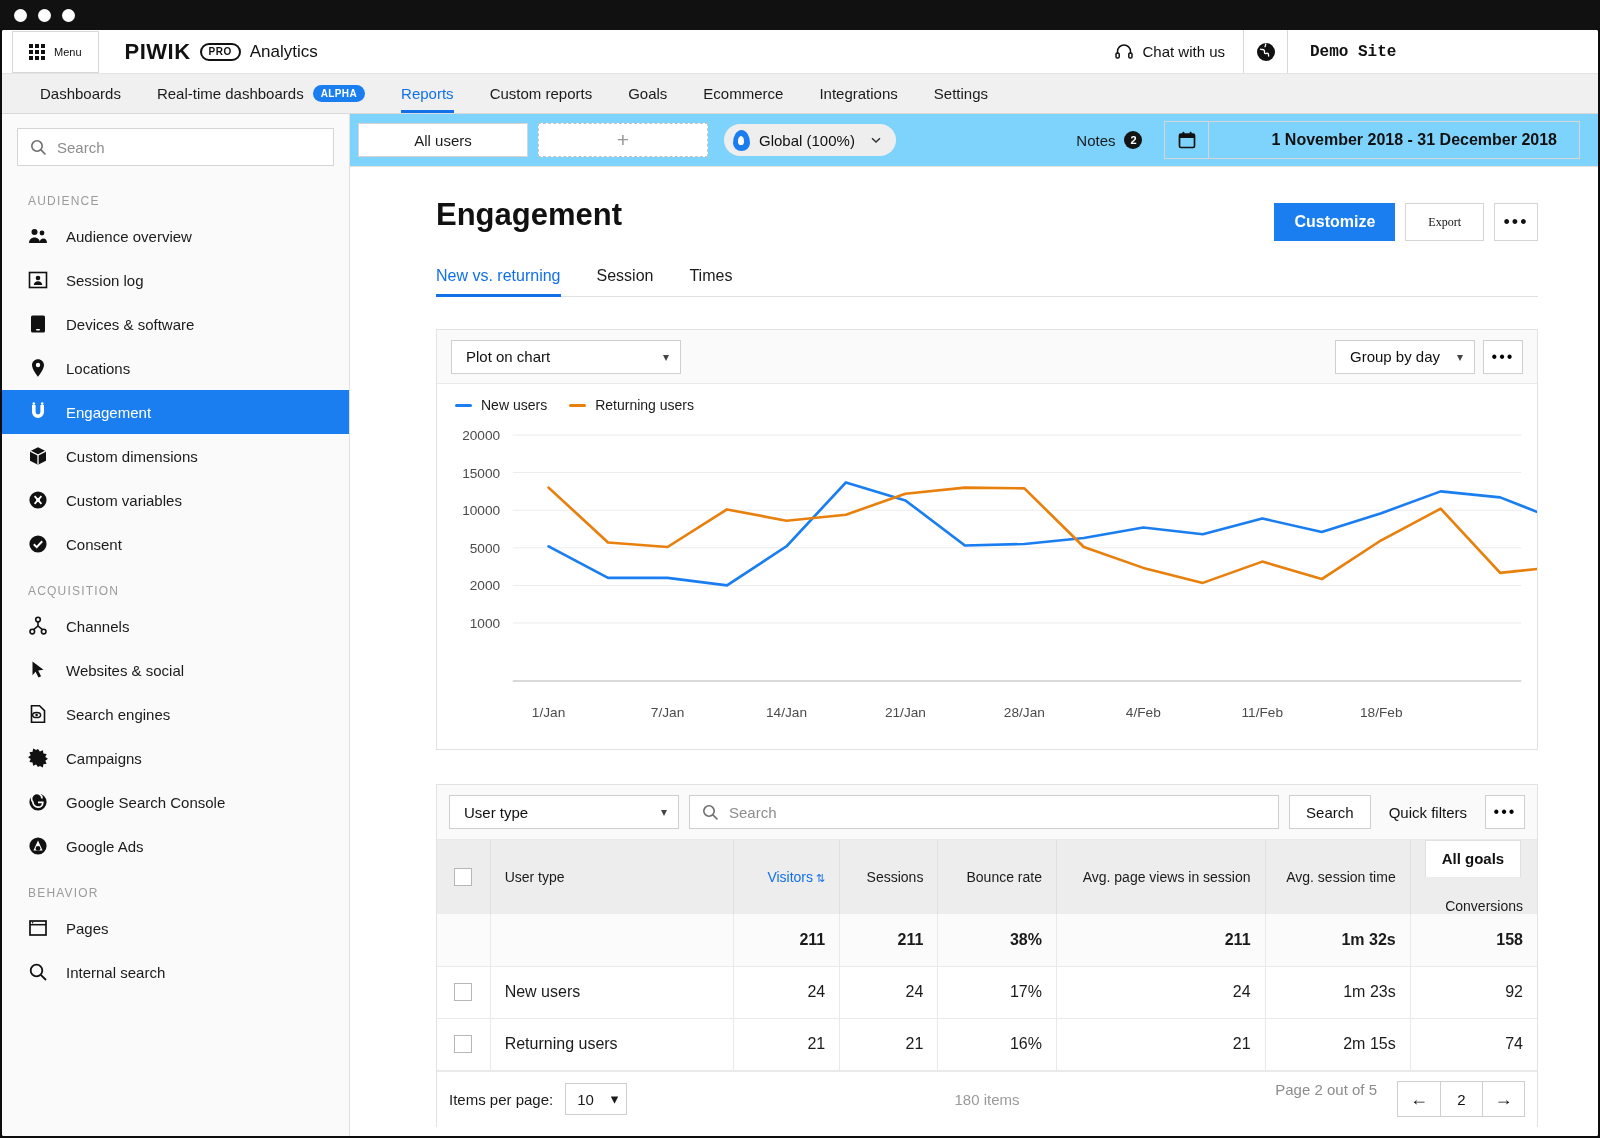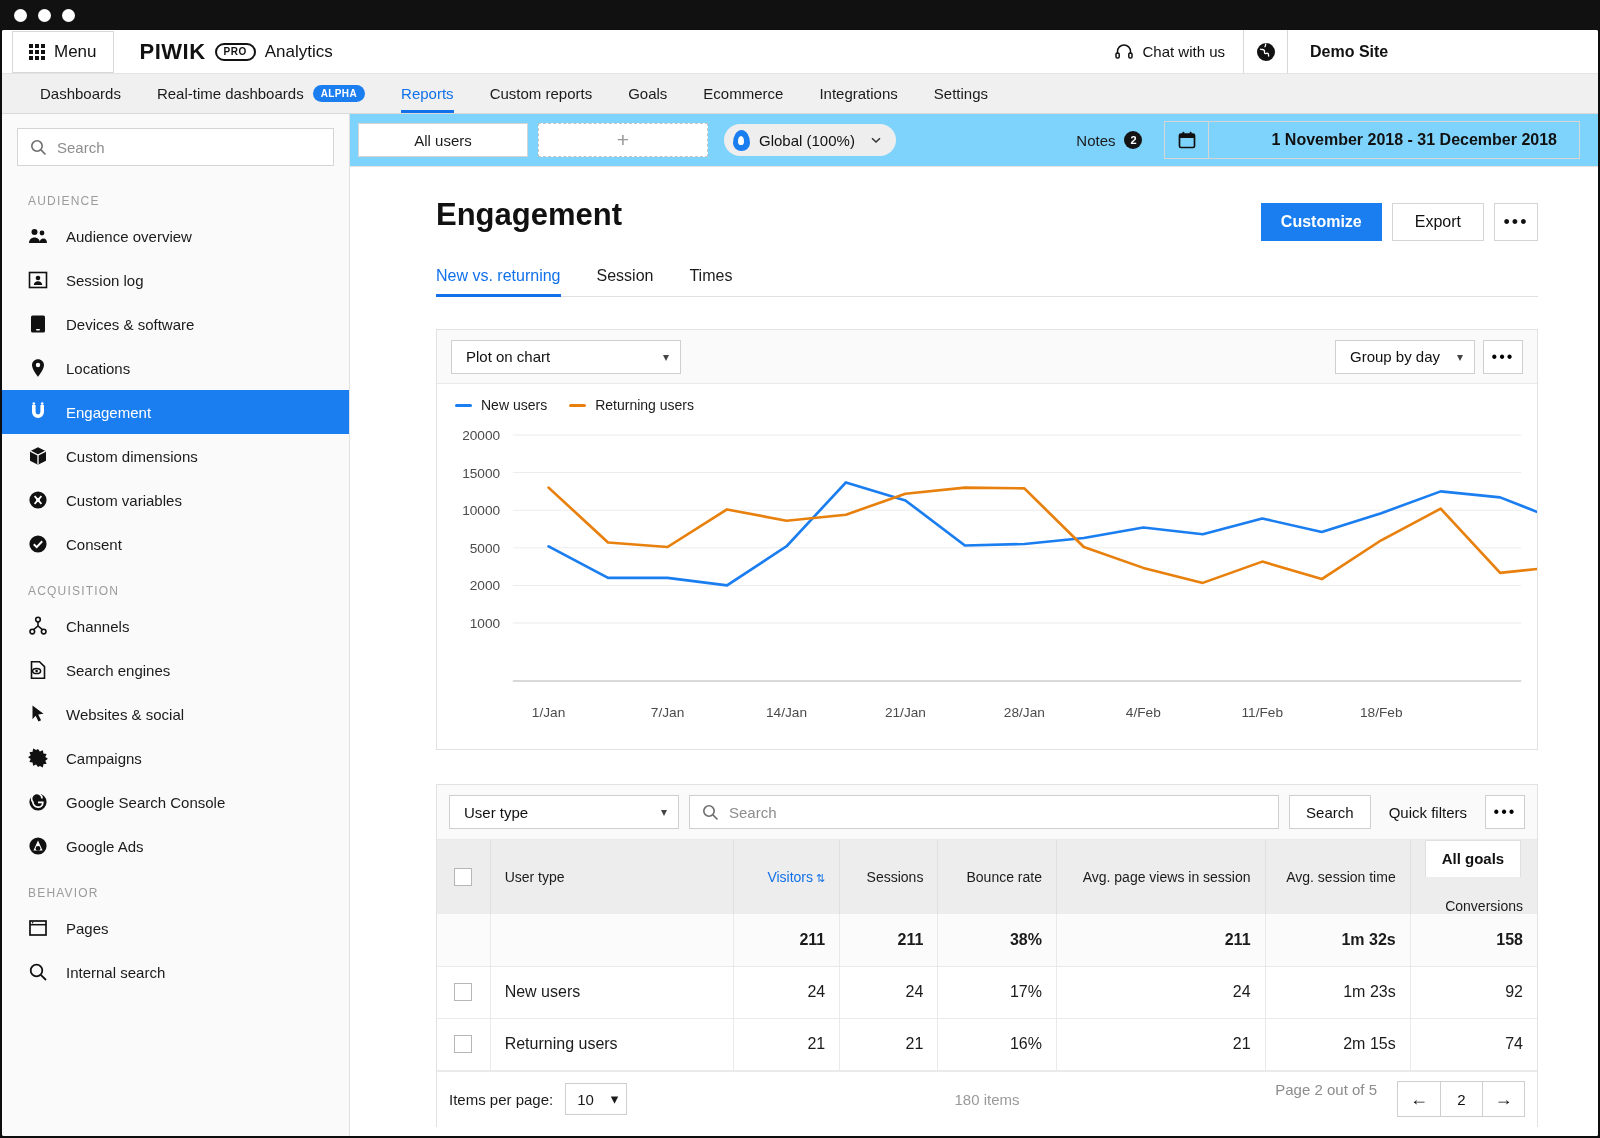--- a/index.html
+++ b/index.html
@@ -19,29 +19,29 @@
   .app { position: absolute; left: 2px; top: 30px; right: 2px; bottom: 2px; background: #fff;
          border-radius: 2px; overflow: hidden; display: flex; flex-direction: column; }
 
   
   .topbar { height: 44px; background: #fff; display: flex; align-items: stretch; flex: 0 0 auto;
             border-bottom: 1px solid #e3e3e3; }
   .menu-btn { display: flex; align-items: center; gap: 9px; padding: 0 16px; border: 1px solid #d8d8d8;
               margin: 1px 0 0 10px; height: 42px; cursor: pointer; background:#fff; }
   .grid-icon { display: grid; grid-template-columns: repeat(3, 4px); grid-template-rows: repeat(3, 4px); gap: 2px; }
   .grid-icon i { background: #111; display: block; width: 4px; height: 4px; }
-  .menu-label { font-size: 17px; color: #111; }
+  .menu-label { font-size: 11px; color: #111; }
   .brand { display: flex; align-items: center; gap: 9px; margin-left: 26px; }
   .brand-piwik { font-size: 22px; font-weight: bold; letter-spacing: .5px; color: #111; }
   .brand-pro { font-size: 10px; font-weight: bold; color: #111; border: 2px solid #111;
                border-radius: 9px; padding: 1px 7px 2px; letter-spacing: .5px; }
   .brand-analytics { font-size: 17px; color: #111; }
   .topbar-right { margin-left: auto; display: flex; align-items: stretch; }
   .chat { display: flex; align-items: center; gap: 8px; padding: 0 18px; font-size: 15px; color: #111; cursor: pointer; }
-  .site-box { display: flex; align-items: stretch; border-left: 1px solid #d8d8d8; }
+  .site-box { display: flex; align-items: stretch; border-left: 1px solid #d8d8d8; font-family: Liberation Mono, monospace; }
   .globe-cell { width: 44px; display: flex; align-items: center; justify-content: center;
                 border-right: 1px solid #d8d8d8; cursor: pointer; }
   .site-name { display: flex; align-items: center; padding: 0 22px; font-size: 16px; font-weight: bold;
                color: #111; min-width: 310px; cursor: pointer; }
 
   
   .navbar { height: 40px; background: #f0f0f0; border-bottom: 1px solid #d9d9d9; display: flex;
             align-items: stretch; padding-left: 20px; flex: 0 0 auto; }
   .nav-item { display: flex; align-items: center; padding: 0 18px; font-size: 15px; color: #1b1b1b;
               cursor: pointer; position: relative; gap: 9px; }
@@ -88,22 +88,22 @@
   .daterange { display: flex; align-items: stretch; border: 1px solid #d5d5d5; height: 38px; cursor: pointer; gap: 40px; }
   .cal-cell { width: 44px; display: flex; align-items: center; justify-content: center; border-right: 1px solid #d5d5d5; }
   .date-text { display: flex; align-items: center; padding: 0 22px; font-size: 16px; font-weight: bold; color: #111; }
 
   .content { flex: 1 1 auto; overflow: hidden; padding: 0 60px 0 86px; background: #fff; position: relative; }
   .page-head { display: flex; align-items: flex-start; padding-top: 30px; }
   .page-title { font-size: 31px; font-weight: bold; color: #111; }
   .head-actions { margin-left: auto; display: flex; gap: 10px; padding-top: 6px; }
   .btn-primary { background: #1a7ef0; color: #fff; font-size: 16px; font-weight: bold; border: none;
                  padding: 0 20px; height: 38px; cursor: pointer; font-family: inherit; }
-  .btn-white { background: #fff; color: #111; font-size: 16px; border: 1px solid #d5d5d5; padding: 0 22px;
-               height: 38px; cursor: pointer; font-family: Liberation Sans, sans-serif; }
+  .btn-white { background: #fff; color: #111; font-size: 12px; border: 1px solid #d5d5d5; padding: 0 22px;
+               height: 38px; cursor: pointer; font-family: Liberation Serif, serif; }
   .btn-dots { background: #fff; border: 1px solid #d5d5d5; width: 44px; height: 38px; cursor: pointer;
               display: flex; align-items: center; justify-content: center; letter-spacing: 2px;
               font-size: 18px; color: #111; font-family: inherit; }
 
   .subtabs { display: flex; gap: 0; margin-top: 26px; border-bottom: 1px solid #e1e1e1; }
   .subtab { font-size: 16px; color: #1b1b1b; padding: 0 18px 11px; cursor: pointer; position: relative; }
   .subtab:first-child { padding-left: 0; }
   .subtab.active { color: #1271e8; }
   .subtab.active::after { content: ""; position: absolute; left: 0; right: 18px; bottom: -1px; height: 3px; background: #1271e8; }
 
@@ -353,34 +353,34 @@
                   <circle cx="4.3" cy="15.6" r="2.3" fill="none" stroke="#111111" stroke-width="1.6"></circle>
                   <circle cx="15.7" cy="15.6" r="2.3" fill="none" stroke="#111111" stroke-width="1.6"></circle>
                   <path d="M10 6v4M5.6 13.6L10 10l4.4 3.6" fill="none" stroke="#111111" stroke-width="1.6"></path>
                 </svg>
               </span>
               <span>Channels</span>
             </div>
             <div class="side-item">
               <span class="side-ico">
                 <svg width="20" height="20" viewBox="0 0 20 20">
+                  <path d="M4.5 1.6l11 8.1-5.3.7 2.9 5.9-2.6 1.3-2.9-5.9-3.1 3.6z" fill="#111111"></path>
+                </svg>
+              </span>
+              <span>Websites &amp; social</span>
+            </div>
+            <div class="side-item">
+              <span class="side-ico">
+                <svg width="20" height="20" viewBox="0 0 20 20">
                   <path d="M3.5 1.7h8l5 5v11.6h-13z" fill="none" stroke="#111111" stroke-width="1.6"></path>
                   <ellipse cx="8.6" cy="11" rx="4" ry="2.6" fill="none" stroke="#111111" stroke-width="1.5"></ellipse>
                   <circle cx="8.6" cy="11" r="1.3" fill="#111111"></circle>
                 </svg>
               </span>
               <span>Search engines</span>
-            </div>
-            <div class="side-item">
-              <span class="side-ico">
-                <svg width="20" height="20" viewBox="0 0 20 20">
-                  <path d="M4.5 1.6l11 8.1-5.3.7 2.9 5.9-2.6 1.3-2.9-5.9-3.1 3.6z" fill="#111111"></path>
-                </svg>
-              </span>
-              <span>Websites &amp; social</span>
             </div>
             <div class="side-item">
               <span class="side-ico">
                 <svg width="20" height="20" viewBox="0 0 20 20">
                   <path d="M10 .9l1.9 2.6 3-1.3.5 3.2 3.2.5-1.3 3 2.6 1.9-2.6 1.9 1.3 3-3.2.5-.5 3.2-3-1.3L10 19.1l-1.9-2.6-3 1.3-.5-3.2-3.2-.5 1.3-3L.1 9.2l2.6-1.9-1.3-3 3.2-.5.5-3.2 3 1.3z" fill="#111111"></path>
                 </svg>
               </span>
               <span>Campaigns</span>
             </div>
             <div class="side-item">

